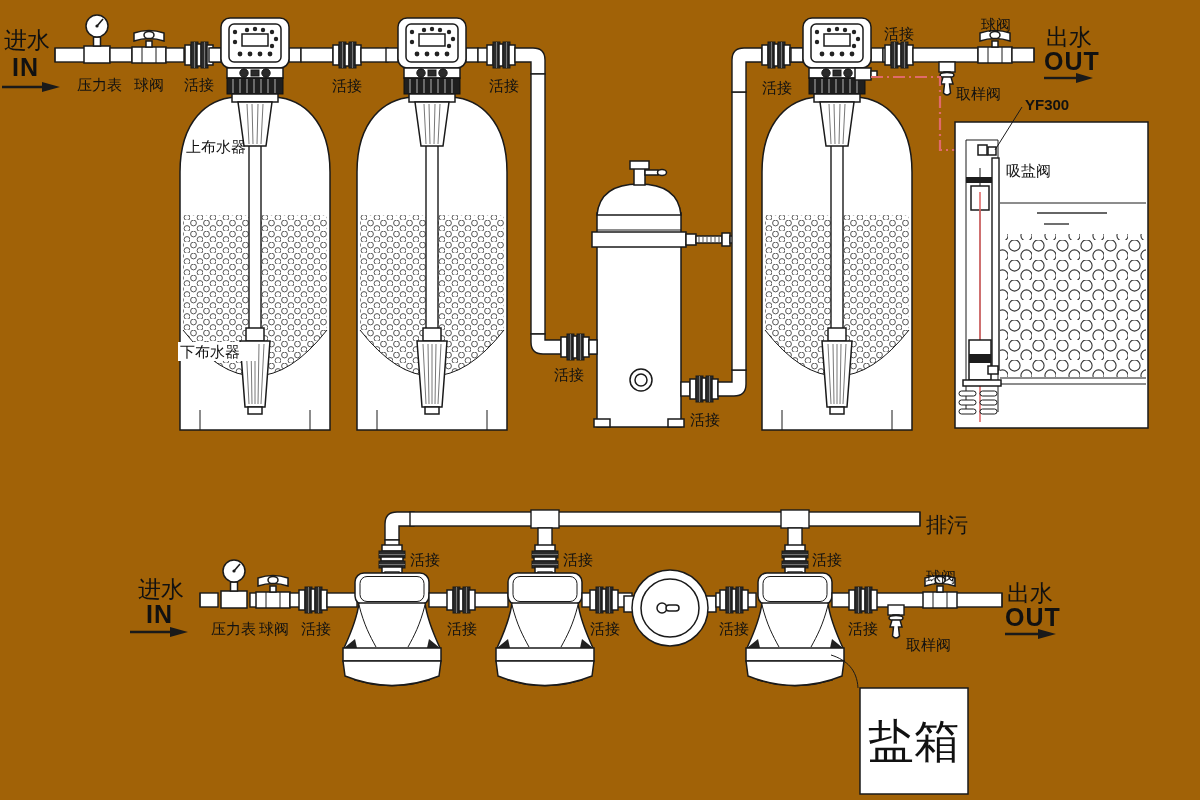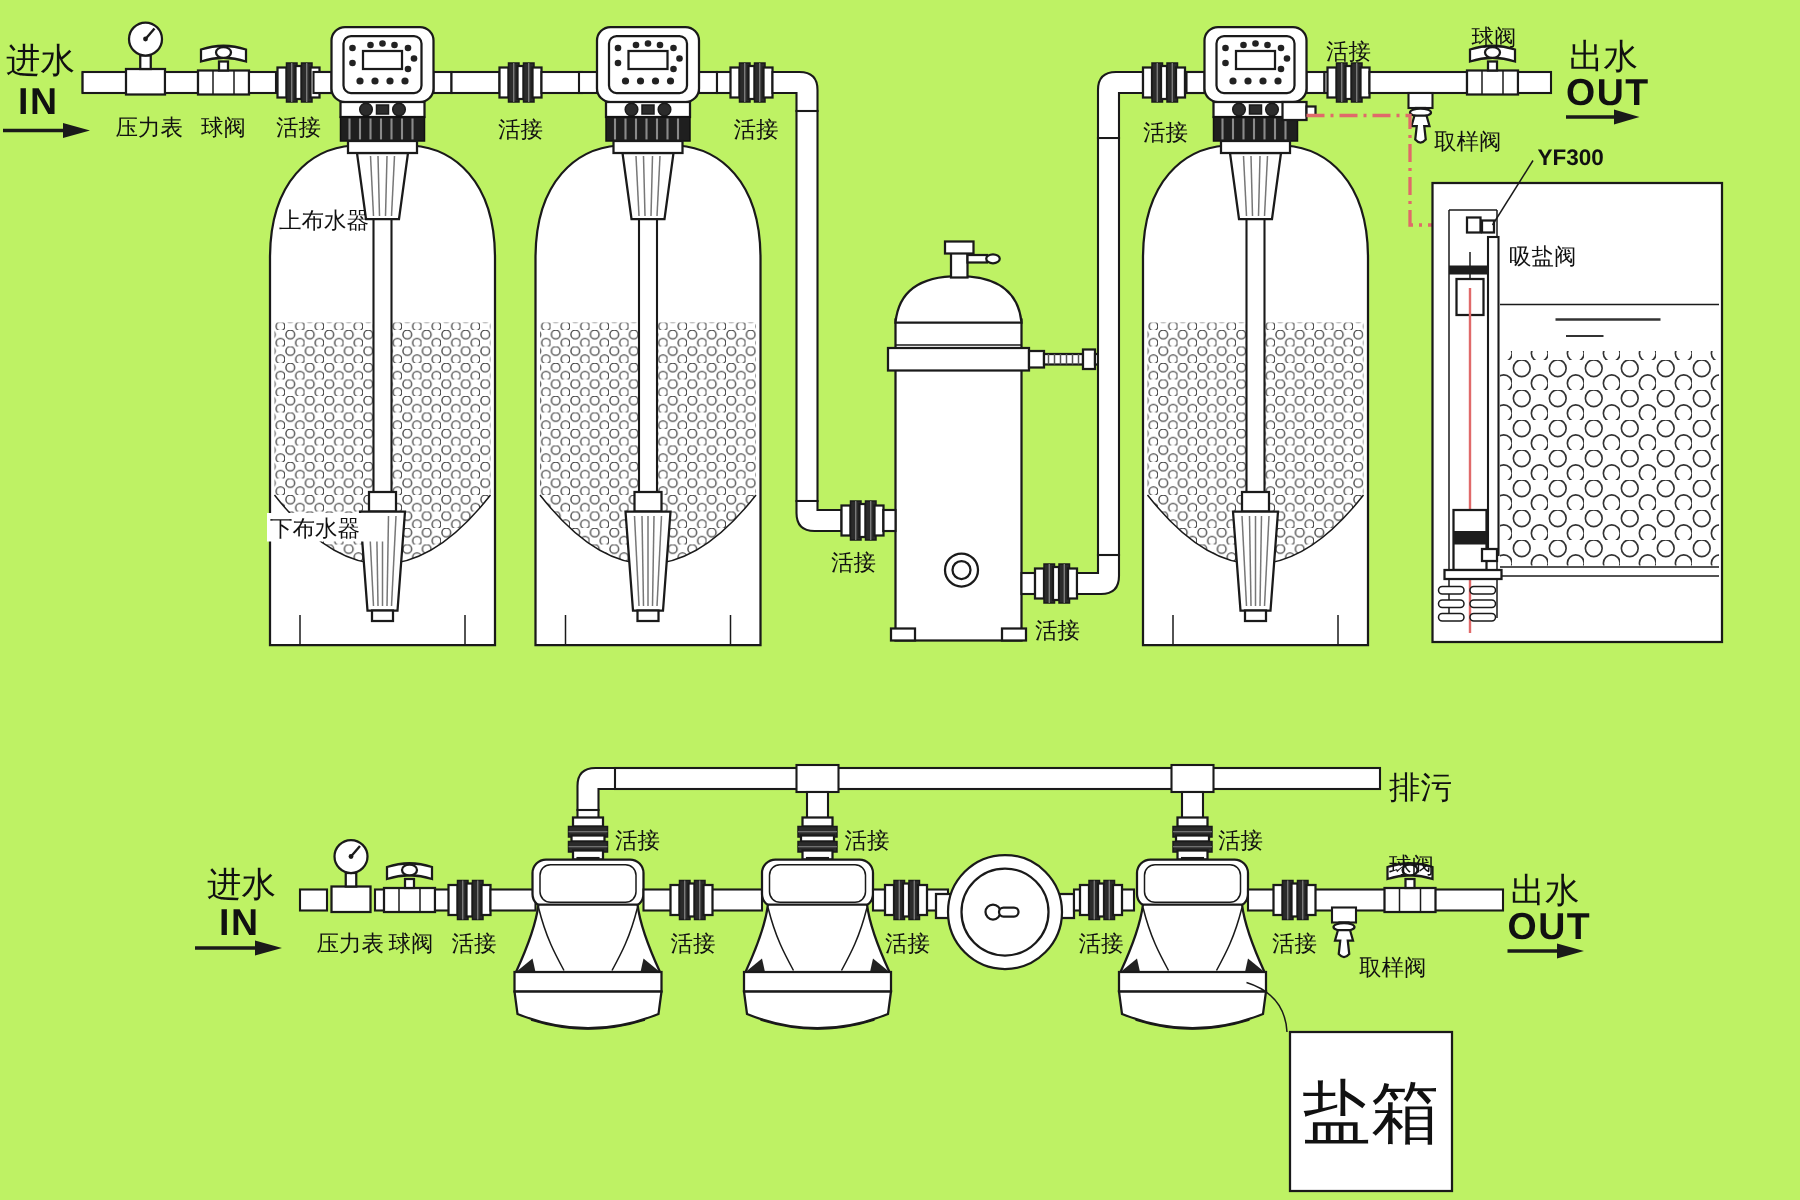--- a/index.html
+++ b/index.html
@@ -1,16 +1,16 @@
 <!DOCTYPE html>
 <html><head>
 <meta charset="utf-8">
 <style>
   html,body{margin:0;padding:0;background:#f3f3f3;}
-  .canvas{width:1200px;height:800px;background:#bef264;position:relative;overflow:hidden;
+  .canvas{width:1200px;height:800px;background:#a16207;position:relative;overflow:hidden;
           font-family:"Liberation Sans", sans-serif;}
   svg{display:block;}
   text{fill:#111;font-family:"Liberation Sans", sans-serif;}
   .lbl{font-size:15px;}
   .cn-big{font-size:23px;}
   .en-big{font-size:25px;font-weight:bold;letter-spacing:1px;}
   .drain-lbl{font-size:21px;}
   .salt-big{font-size:46px;}
   .model{font-size:15px;font-weight:bold;}
   .outline{fill:#ffffff;stroke:#1a1a1a;stroke-width:1.5;}

